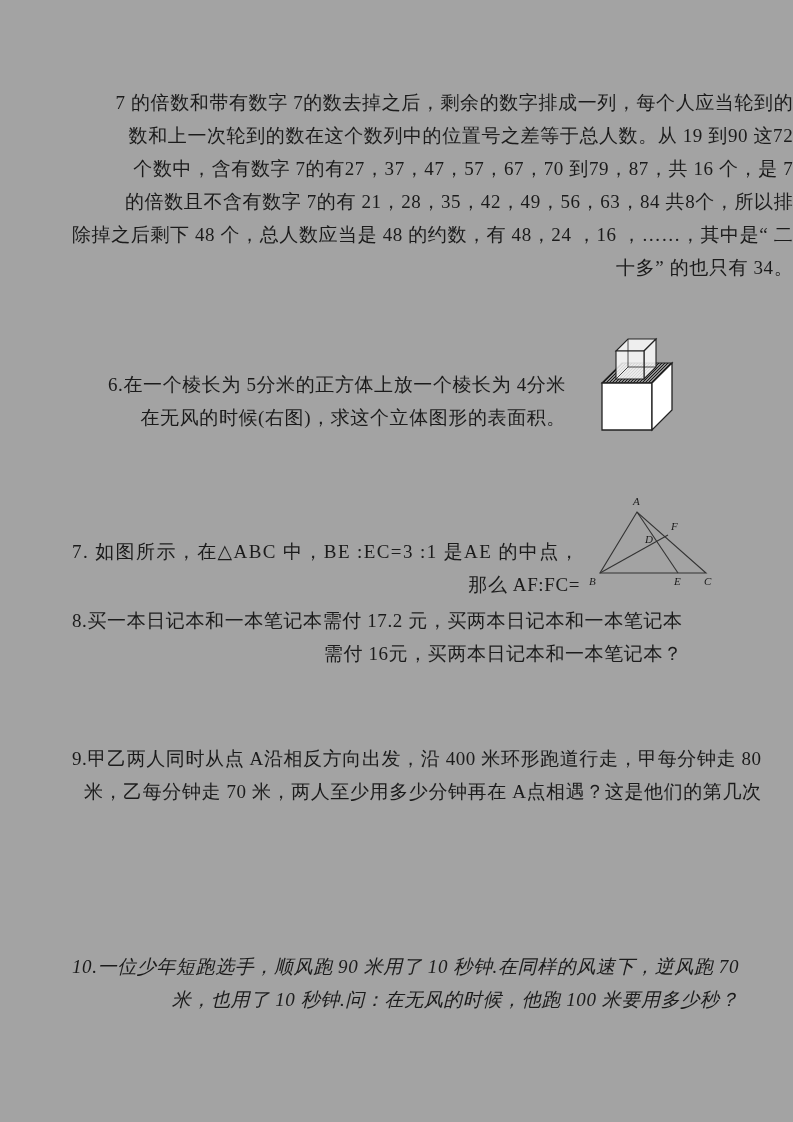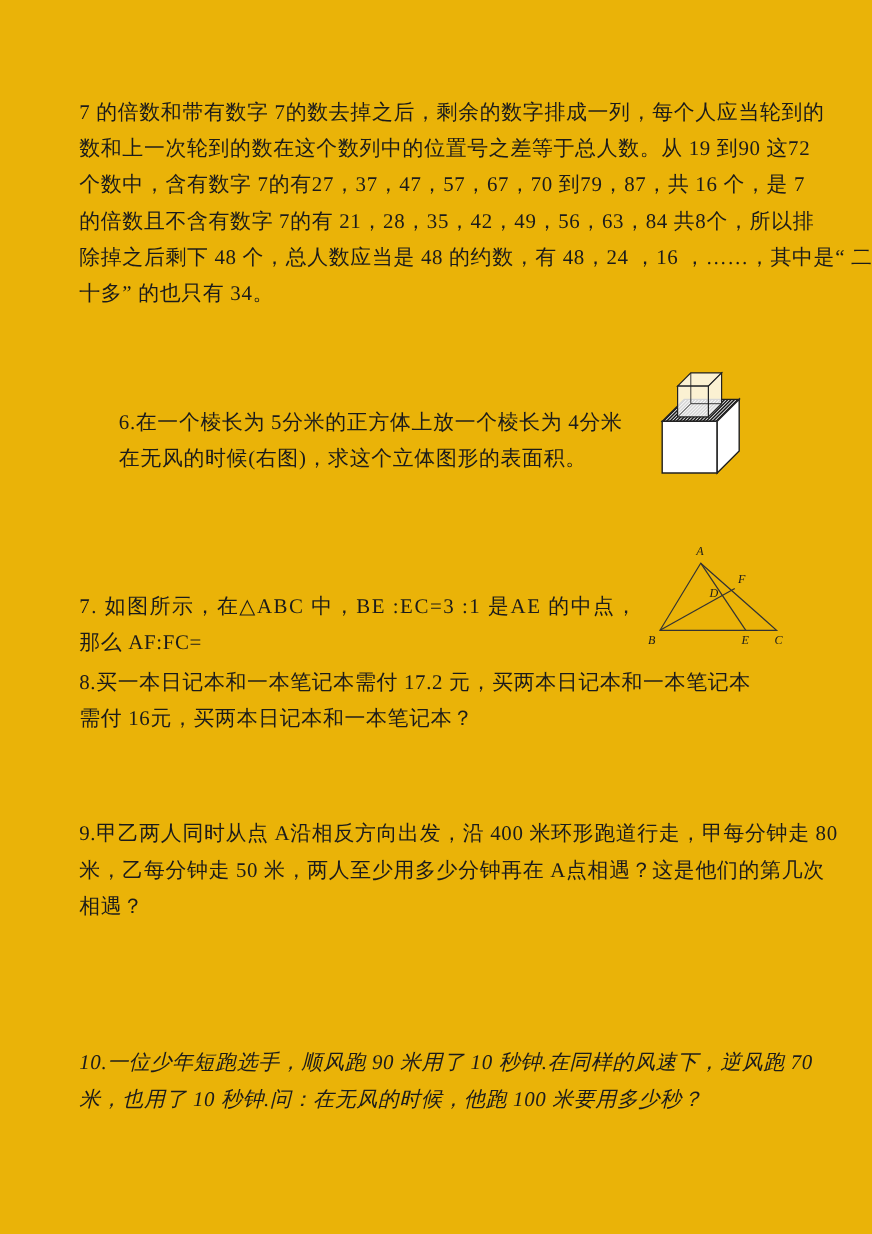--- a/index.html
+++ b/index.html
@@ -1,24 +1,25 @@
 <!DOCTYPE html>
 <html><head>
 <meta charset="utf-8">
 <style>
   html, body { margin: 0; padding: 0; background: #e8e8e8; }
   .page {
     position: relative;
     width: 793px;
     height: 1122px;
     margin: 0 auto;
-    background: #eab308;
+    background: #a3a3a3;
     overflow: hidden;
     font-family: "Liberation Serif", "DejaVu Serif", serif;
     color: #1b1b1b;
+    text-align: right;
   }
   .block { position: absolute; left: 72px; }
   .line {
     white-space: nowrap;
     height: 33px;
     line-height: 33px;
     font-size: 19px;
     letter-spacing: 0.6px;
   }
   .fig { position: absolute; }
@@ -114,22 +115,21 @@
     </svg>
   </div>
 
   <div class="block" style="top:604px;">
     <div class="line">8.买一本日记本和一本笔记本需付 17.2 元，买两本日记本和一本笔记本</div>
     <div class="line">需付 16元，买两本日记本和一本笔记本？</div>
   </div>
 
   <div class="block" style="top:742px;">
     <div class="line">9.甲乙两人同时从点 A沿相反方向出发，沿 400 米环形跑道行走，甲每分钟走 80</div>
-    <div class="line">米，乙每分钟走 50 米，两人至少用多少分钟再在 A点相遇？这是他们的第几次</div>
-    <div class="line">相遇？</div>
+    <div class="line">米，乙每分钟走 70 米，两人至少用多少分钟再在 A点相遇？这是他们的第几次</div>
   </div>
 
   <div class="block" style="top:950px;font-style:italic;">
     <div class="line">10.一位少年短跑选手，顺风跑 90 米用了 10 秒钟.在同样的风速下，逆风跑 70</div>
     <div class="line">米，也用了 10 秒钟.问：在无风的时候，他跑 100 米要用多少秒？</div>
   </div>
 
 </div>
 
 </body></html>

